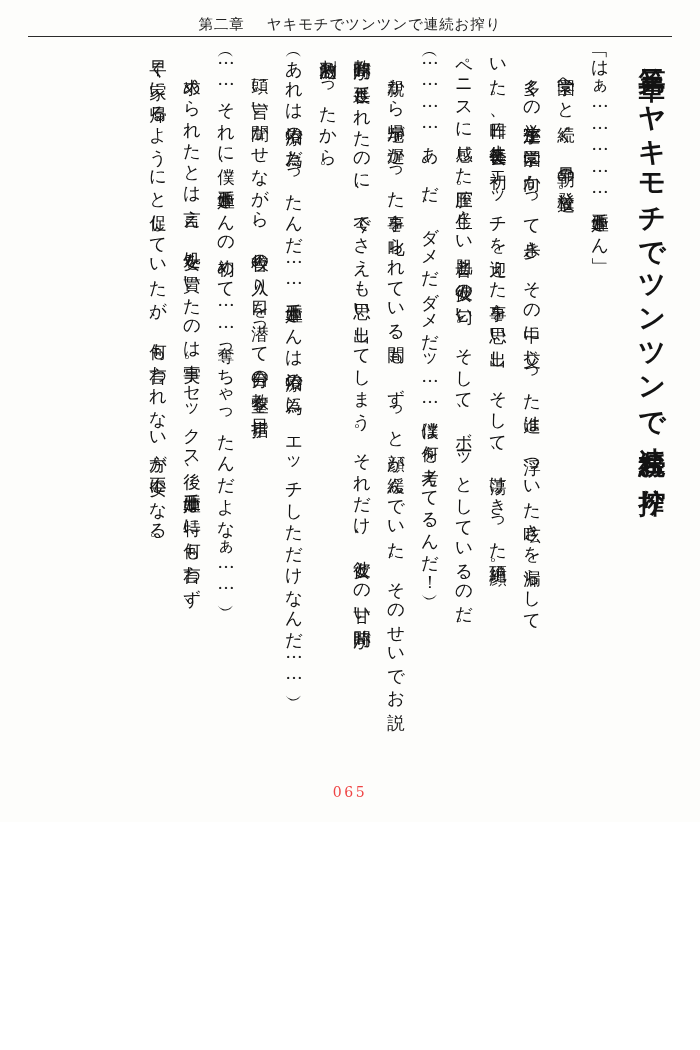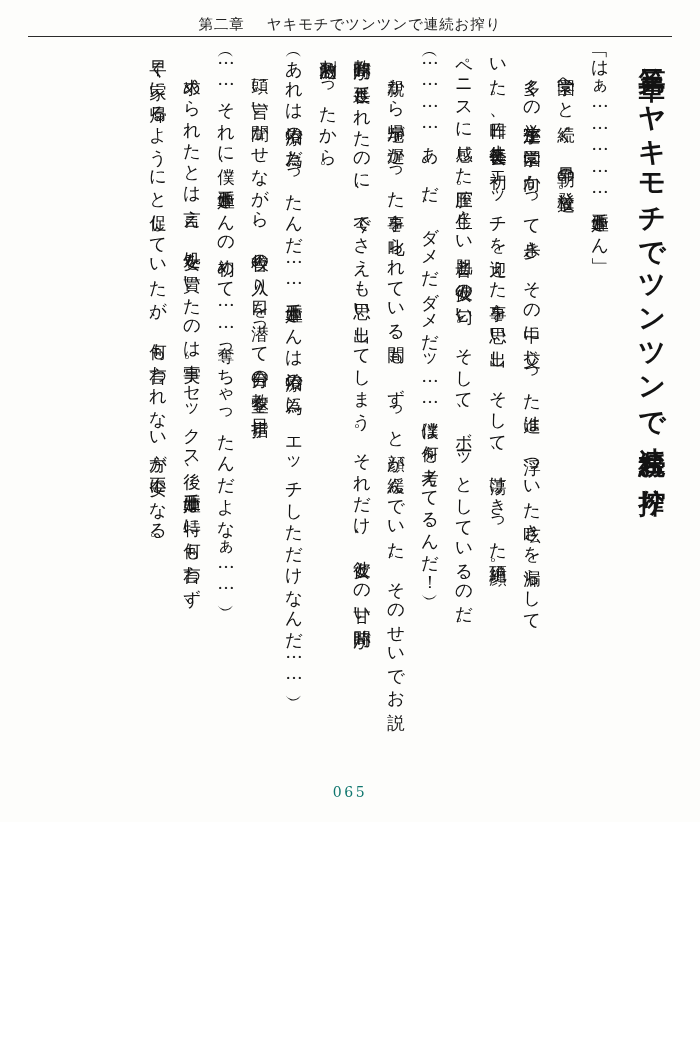--- a/index.html
+++ b/index.html
@@ -83,21 +83,21 @@
   }
   
   .folio {
     position: absolute;
     bottom: 22px;
     left: 0;
     width: 100%;
     text-align: center;
     font-size: 14px;
     letter-spacing: 0.18em;
-    color: #0f766e;
+    color: #ef4444;
     font-family: "DejaVu Serif", "Liberation Serif", serif;
   }
 </style>
 </head>
 <body>
 
 <div class="page">
 
   <div class="runhead">
     <span class="rh-chap">第二章</span>

